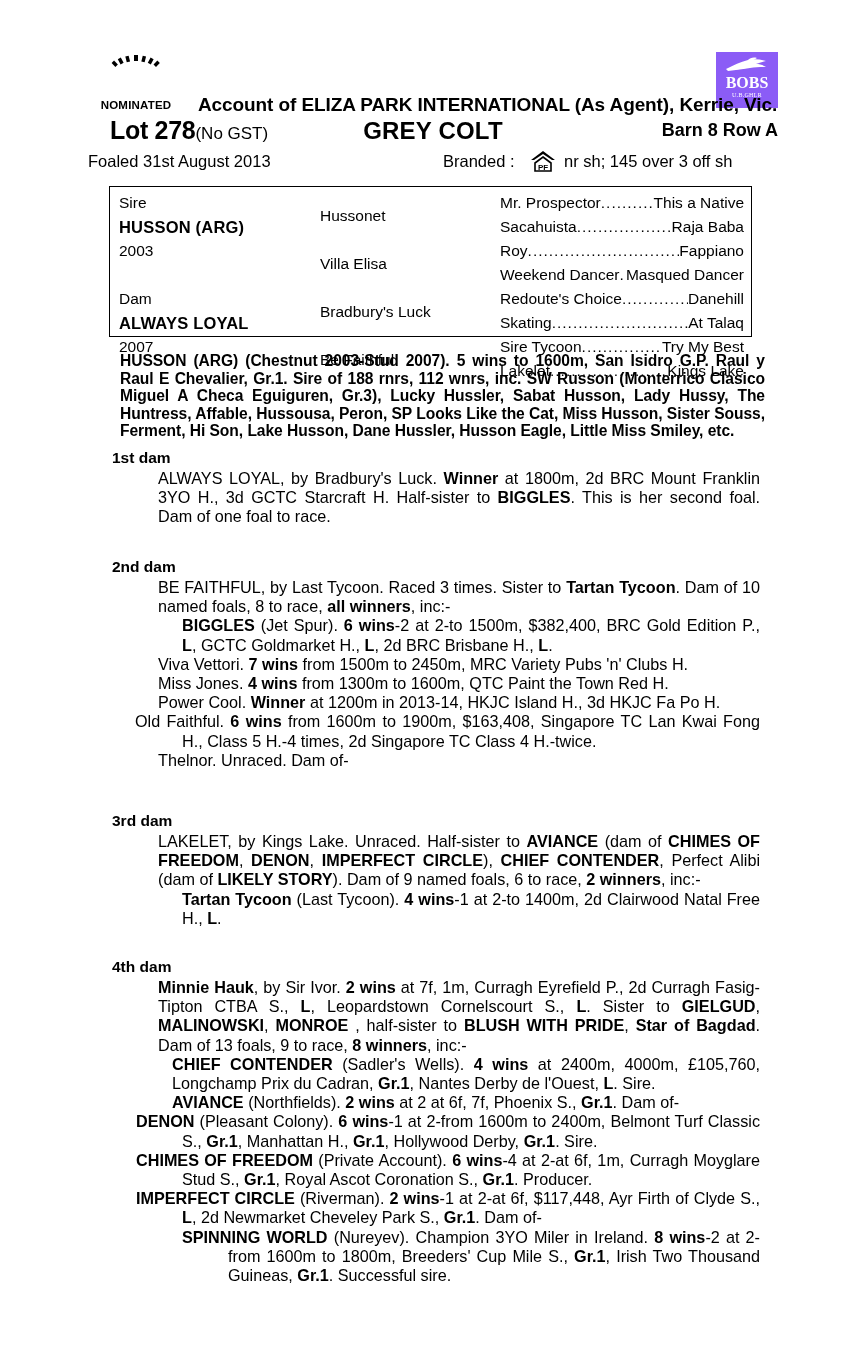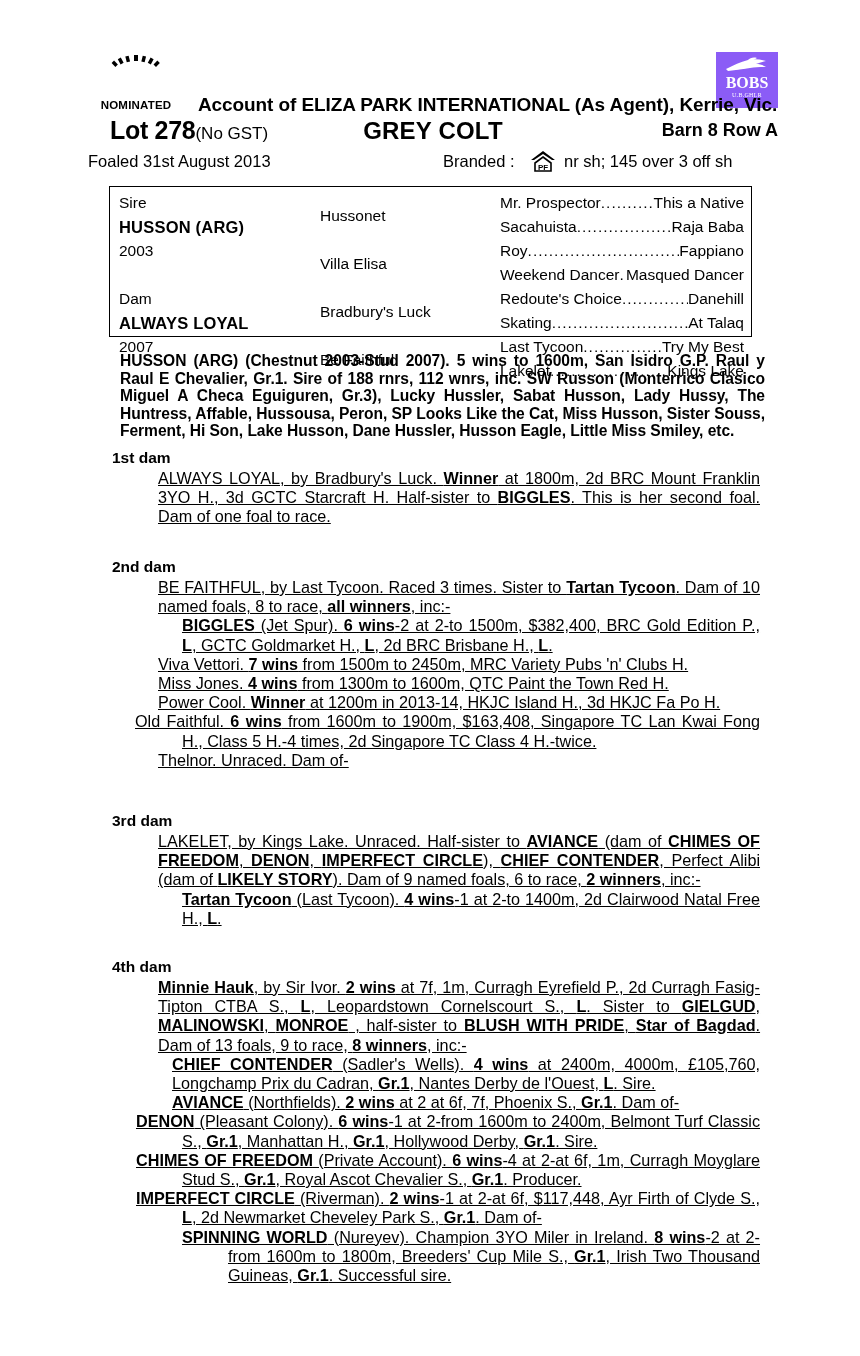--- a/index.html
+++ b/index.html
@@ -221,21 +221,20 @@
     font-size: 15.5px;
     font-weight: bold;
     margin-bottom: 2px;
   }
   p.e {
     margin: 0;
     font-size: 16.2px;
     line-height: 19.2px;
     text-align: justify;
     text-indent: 0;
-    text-decoration: underline;
   }
   .lv1 { padding-left: 46px; text-indent: -46px; }
   .lv2 { padding-left: 46px; text-indent: -23px; }
   .lv3 { padding-left: 70px; text-indent: -24px; }
   .lv4 { padding-left: 92px; text-indent: -24px; }
   .lv5 { padding-left: 116px; text-indent: -24px; }
   .lv1b { padding-left: 60px; text-indent: -46px; }
   b { font-weight: bold; }
 
   .s1 { top: 449px; }
@@ -361,21 +360,21 @@
           <span class="gp">Skating</span>
           <span class="dots">.........................................................................</span>
           <span class="gg">At Talaq</span>
         </span>
       </div>
 
       <div class="ped-row">
         <span class="ped-c1">2007</span>
         <span class="ped-c2">Be Faithful</span>
         <span class="ped-c3">
-          <span class="gp">Last Tycoon</span>
+          <span class="gp">Sire Tycoon</span>
           <span class="dots">.........................................................................</span>
           <span class="gg">Try My Best</span>
         </span>
       </div>
 
       <div class="ped-row">
         <span class="ped-c1"></span>
         <span class="ped-c2"></span>
         <span class="ped-c3">
           <span class="gp">Lakelet</span>
@@ -425,20 +424,20 @@
     <div class="dam-head">4th dam</div>
 
     <p class="e lv1"><b>Minnie Hauk</b><span>, by Sir Ivor. </span><b>2 wins</b><span> at 7f, 1m, Curragh Eyrefield P., 2d Curragh Fasig-Tipton CTBA S., </span><b>L</b><span>, Leopardstown Cornelscourt S., </span><b>L</b><span>. Sister to </span><b>GIELGUD</b><span>, </span><b>MALINOWSKI</b><span>, </span><b>MONROE</b><span> , half-sister to </span><b>BLUSH WITH PRIDE</b><span>, </span><b>Star of Bagdad</b><span>. Dam of 13 foals, 9 to race, </span><b>8 winners</b><span>, inc:-</span></p>
 
     <p class="e lv1b"><b>CHIEF CONTENDER</b><span> (Sadler's Wells). </span><b>4 wins</b><span> at 2400m, 4000m, £105,760, Longchamp Prix du Cadran, </span><b>Gr.1</b><span>, Nantes Derby de l'Ouest, </span><b>L</b><span>. Sire.</span></p>
 
     <p class="e lv1b"><b>AVIANCE</b><span> (Northfields). </span><b>2 wins</b><span> at 2 at 6f, 7f, Phoenix S., </span><b>Gr.1</b><span>. Dam of-</span></p>
 
     <p class="e lv3" style="text-indent:-46px;"><b>DENON</b><span> (Pleasant Colony). </span><b>6 wins</b><span>-1 at 2-from 1600m to 2400m, Belmont Turf Classic S., </span><b>Gr.1</b><span>, Manhattan H., </span><b>Gr.1</b><span>, Hollywood Derby, </span><b>Gr.1</b><span>. Sire.</span></p>
 
-    <p class="e lv3" style="text-indent:-46px;"><b>CHIMES OF FREEDOM</b><span> (Private Account). </span><b>6 wins</b><span>-4 at 2-at 6f, 1m, Curragh Moyglare Stud S., </span><b>Gr.1</b><span>, Royal Ascot Chevalier S., </span><b>Gr.1</b><span>. Producer.</span></p>
+    <p class="e lv3" style="text-indent:-46px;"><b>CHIMES OF FREEDOM</b><span> (Private Account). </span><b>6 wins</b><span>-4 at 2-at 6f, 1m, Curragh Moyglare Stud S., </span><b>Gr.1</b><span>, Royal Ascot Coronation S., </span><b>Gr.1</b><span>. Producer.</span></p>
 
     <p class="e lv3" style="text-indent:-46px;"><b>IMPERFECT CIRCLE</b><span> (Riverman). </span><b>2 wins</b><span>-1 at 2-at 6f, $117,448, Ayr Firth of Clyde S., </span><b>L</b><span>, 2d Newmarket Cheveley Park S., </span><b>Gr.1</b><span>. Dam of-</span></p>
 
     <p class="e lv5" style="text-indent:-46px;"><b>SPINNING WORLD</b><span> (Nureyev). Champion 3YO Miler in Ireland. </span><b>8 wins</b><span>-2 at 2-from 1600m to 1800m, Breeders' Cup Mile S., </span><b>Gr.1</b><span>, Irish Two Thousand Guineas, </span><b>Gr.1</b><span>. Successful sire.</span></p>
   </div>
 
 </div>
 
 </body></html>

